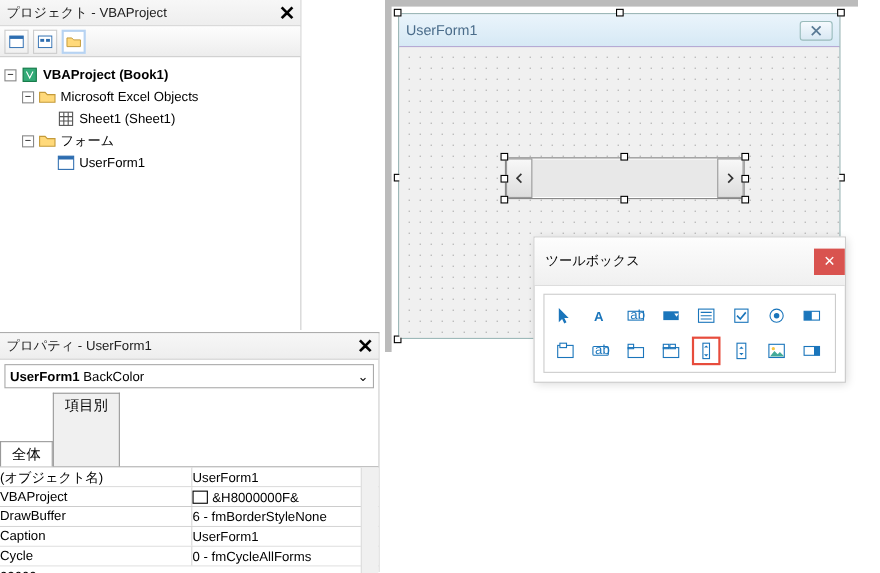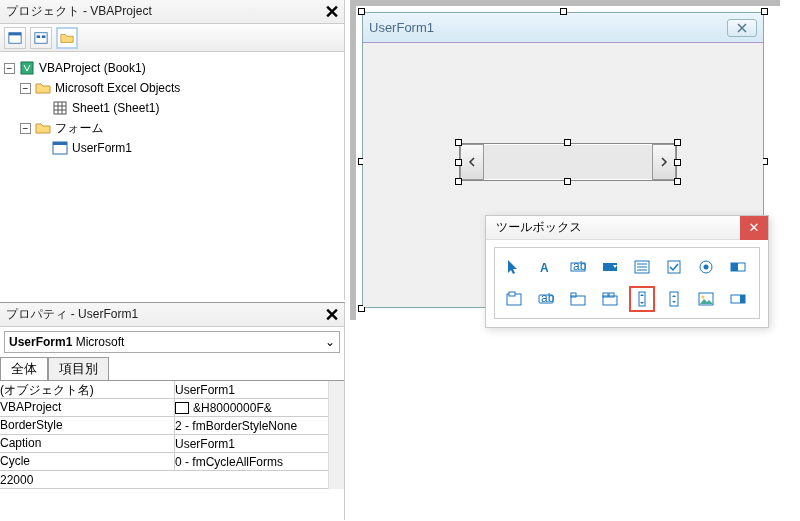--- a/index.html
+++ b/index.html
@@ -1,40 +1,40 @@
 <!DOCTYPE html>
 <html><head>
 <meta charset="utf-8">
 <style>
 * { box-sizing: border-box; margin: 0; padding: 0; font-family: "MS UI Gothic", "Segoe UI", sans-serif; font-size: 12px; }
 body { width: 800px; height: 521px; background: #fff; position: relative; overflow: hidden; }
 
 
-.project-panel { position: absolute; left: 0; top: 0; width: 345px; height: 300px; border-right: 1px solid #ccc; }
+.project-panel { position: absolute; left: 0; top: 0; width: 274px; height: 300px; border-right: 1px solid #ccc; }
 .panel-title { background: linear-gradient(#f7f7f7,#eee); border-bottom: 1px solid #ccc; height: 24px; display: flex; align-items: center; justify-content: space-between; padding: 0 2px 0 6px; }
 .panel-title span { color: #222; }
 .close-x { width: 20px; height: 20px; display: flex; align-items: center; justify-content: center; cursor: pointer; font-weight: bold; font-size: 18px; }
 .toolbar { height: 28px; background: linear-gradient(#fdfdfd,#ededed); border-bottom: 1px solid #ccc; display: flex; align-items: center; gap: 4px; padding: 0 4px; }
 .toolbar-btn { width: 22px; height: 22px; border: 1px solid #ccc; background: linear-gradient(#fff,#f0f0f0); display:flex; align-items:center; justify-content:center; cursor:pointer; }
 .toolbar-btn svg { width:14px; height:14px; }
 .folder-btn { border: 2px solid #b7d3f2; background:#fff; }
 
 .tree { padding: 6px 4px; font-family: "MS Gothic", monospace; font-size: 13px; line-height: 20px; }
 .tree .row { display: flex; align-items: center; white-space: nowrap; }
 .tree .indent { display:inline-block; }
 .tree .exp { width: 11px; height: 11px; border: 1px solid #888; display: inline-flex; align-items: center; justify-content: center; font-size: 10px; line-height: 9px; margin-right: 4px; background:#fff; cursor:pointer; }
 .tree .icon { width: 16px; height: 14px; margin-right: 4px; display:inline-flex; align-items:center; justify-content:center; }
-.bold { font-weight: normal; }
+.bold { font-weight: bold; }
 
 
 .props-panel { position: absolute; left: 0; top: 302px; width: 345px; height: 218px; border-top: 1px solid #999; border-right: 1px solid #ccc; }
 .combo { height: 22px; border: 1px solid #aaa; margin: 4px 4px 0 4px; display:flex; align-items:center; padding:0 4px; justify-content:space-between; background:#fff; }
 .tabs { display:flex; margin-top:4px; }
 .tab { border:1px solid #999; border-bottom:none; padding:2px 10px; background:#f0f0f0; cursor:pointer; font-size:13px; }
-.tab.active { background:#fff; position:relative; z-index:1; }
+.tab.active { background:#fff; position:relative; z-index:1;margin-top:44px; }
 .grid { border-top:1px solid #999; }
 .grid-row { display:flex; border-bottom:1px solid #ccc; height:18px; }
 .grid-cell { padding:1px 0; font-size:12px; }
 .grid-cell.name { width:175px; border-right:1px solid #ccc; background:#fff; }
 .grid-cell.val { flex:1; background:#fff; display:flex; align-items:center; gap:4px; }
 .swatch { width:14px; height:12px; border:1px solid #000; display:inline-block; }
 
 
 .designer { position: absolute; left: 350px; top: 0; width: 450px; height: 521px; background:#fff; }
 .design-bg { position:absolute; left:0; top:0; width:430px; height:320px; border:6px solid #bbb; border-right-width:0; border-bottom-width:0; background:#fff; }
@@ -45,21 +45,21 @@
 .form-close { width:30px; height:18px; border:1px solid #9bb; border-radius:3px; background:linear-gradient(#f5fafe,#d9e8f3); display:flex; align-items:center; justify-content:center; cursor:pointer; }
 .form-client { position:relative; width:100%; height:calc(100% - 30px); background-image:radial-gradient(#888 0.6px,transparent 0.6px); background-size:10px 10px; background-position:4px 4px; background-color:#f0f0f0; }
 .sel-handle { width:7px; height:7px; background:#fff; border:1px solid #000; position:absolute; }
 .scrollbar-control { position:absolute; height:38px; background:#e8e8e8; border:1px solid #888; display:flex; justify-content:space-between; box-shadow:inset 0 0 0 1px #fff; }
 .sb-btn { width:24px; height:100%; background:linear-gradient(#f8f8f8,#ddd); border:1px solid #999; display:flex; align-items:center; justify-content:center; cursor:pointer; }
 .sb-btn.left { border-right:1px solid #999; }
 .sb-btn.right { border-left:1px solid #999; }
 
 
 .toolbox { position:absolute; left:485px; top:215px; width:284px; border:1px solid #c8c8c8; background:#fff; box-shadow:2px 2px 8px rgba(0,0,0,.15); }
-.toolbox-title { height:24px; background:linear-gradient(#fdfdfd,#f0f0f0); display:flex; align-items:center; justify-content:space-between; padding:0 0 0 10px; border-bottom:1px solid #ddd; }
+.toolbox-title { height:44px; background:linear-gradient(#fdfdfd,#f0f0f0); display:flex; align-items:center; justify-content:space-between; padding:0 0 0 10px; border-bottom:1px solid #ddd; }
 .toolbox-close { width:28px; height:24px; background:#d9534f; color:#fff; display:flex; align-items:center; justify-content:center; cursor:pointer; font-size:13px; }
 .toolbox-body { padding:8px; }
 .toolbox-tab { display:inline-block; border:1px solid #bbb; border-bottom:none; padding:4px 14px; background:#fff; font-size:13px; }
 .toolbox-grid { border:1px solid #ccc; padding:6px; display:flex; flex-direction:column; gap:6px; margin-top:-1px; }
 .tool-row { display:flex; gap:6px; }
 .tool { width:26px; height:26px; border:1px solid transparent; display:flex; align-items:center; justify-content:center; cursor:pointer; color:#1a75bb; }
 .tool.selected { border:2px solid #e74c3c; }
 .tool svg { width:18px; height:18px; }
 .scroll-v { position:absolute; right:0; top:0; width:16px; height:100%; background:#f0f0f0; border-left:1px solid #ddd; }
 </style>
@@ -144,42 +144,42 @@
     </div>
   </div>
 </div>
 
 <div class="props-panel">
   <div class="panel-title">
     <span>プロパティ - UserForm1</span>
     <div class="close-x">✕</div>
   </div>
   <div class="combo">
-    <span><b>UserForm1</b> <span>Microsoft</span></span>
+    <span><b>UserForm1</b> <span>BackColor</span></span>
     <span>⌄</span>
   </div>
   <div class="tabs">
     <div class="tab active">全体</div>
     <div class="tab">項目別</div>
   </div>
   <div class="grid" style="position:relative">
     <div class="grid-row">
         <div class="grid-cell name">(オブジェクト名)</div>
         <div class="grid-cell val">UserForm1</div>
       </div>
     <div class="grid-row">
         <div class="grid-cell name">VBAProject</div>
         <div class="grid-cell val">
           <span class="swatch" style="background:#fff"></span>
           <span>&amp;H8000000F&amp;</span>
         </div>
       </div>
     <div class="grid-row">
-        <div class="grid-cell name">BorderStyle</div>
-        <div class="grid-cell val">2 - fmBorderStyleNone</div>
+        <div class="grid-cell name">DrawBuffer</div>
+        <div class="grid-cell val">6 - fmBorderStyleNone</div>
       </div>
     <div class="grid-row">
         <div class="grid-cell name">Caption</div>
         <div class="grid-cell val">UserForm1</div>
       </div>
     <div class="grid-row">
         <div class="grid-cell name">Cycle</div>
         <div class="grid-cell val">0 - fmCycleAllForms</div>
       </div>
     <div class="grid-row">

